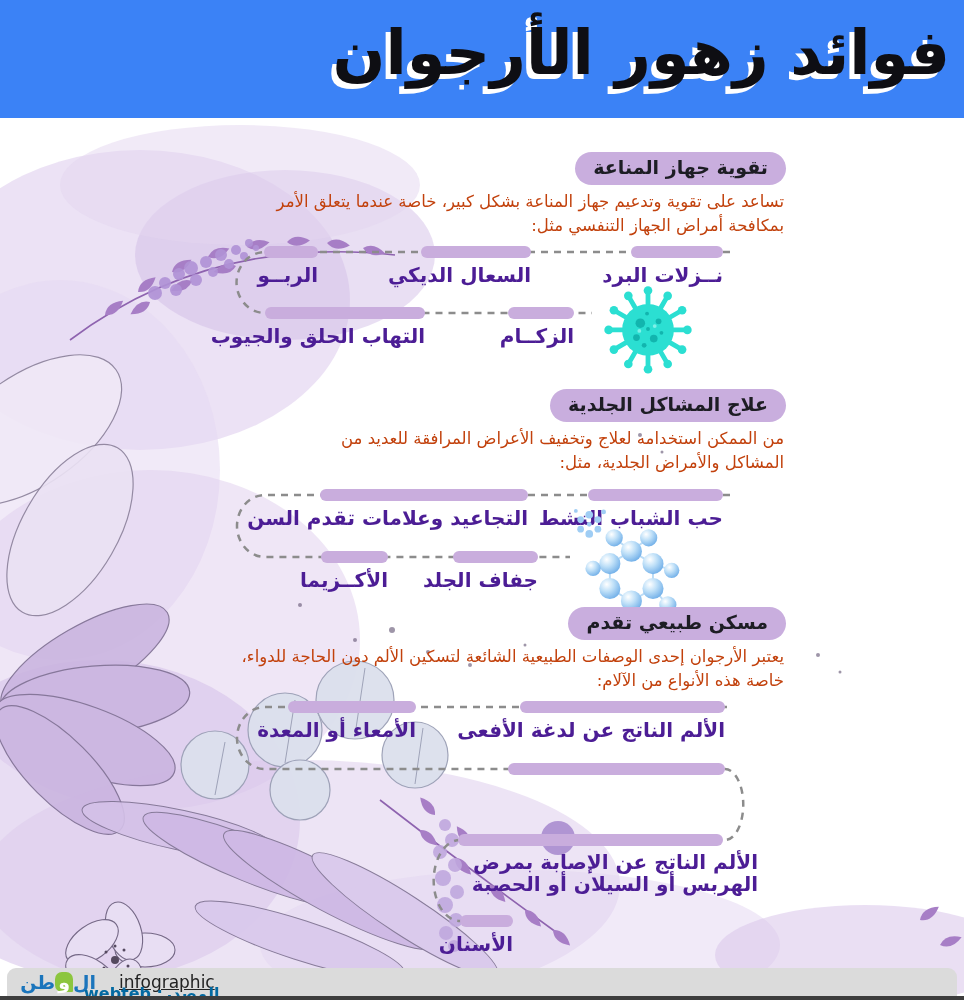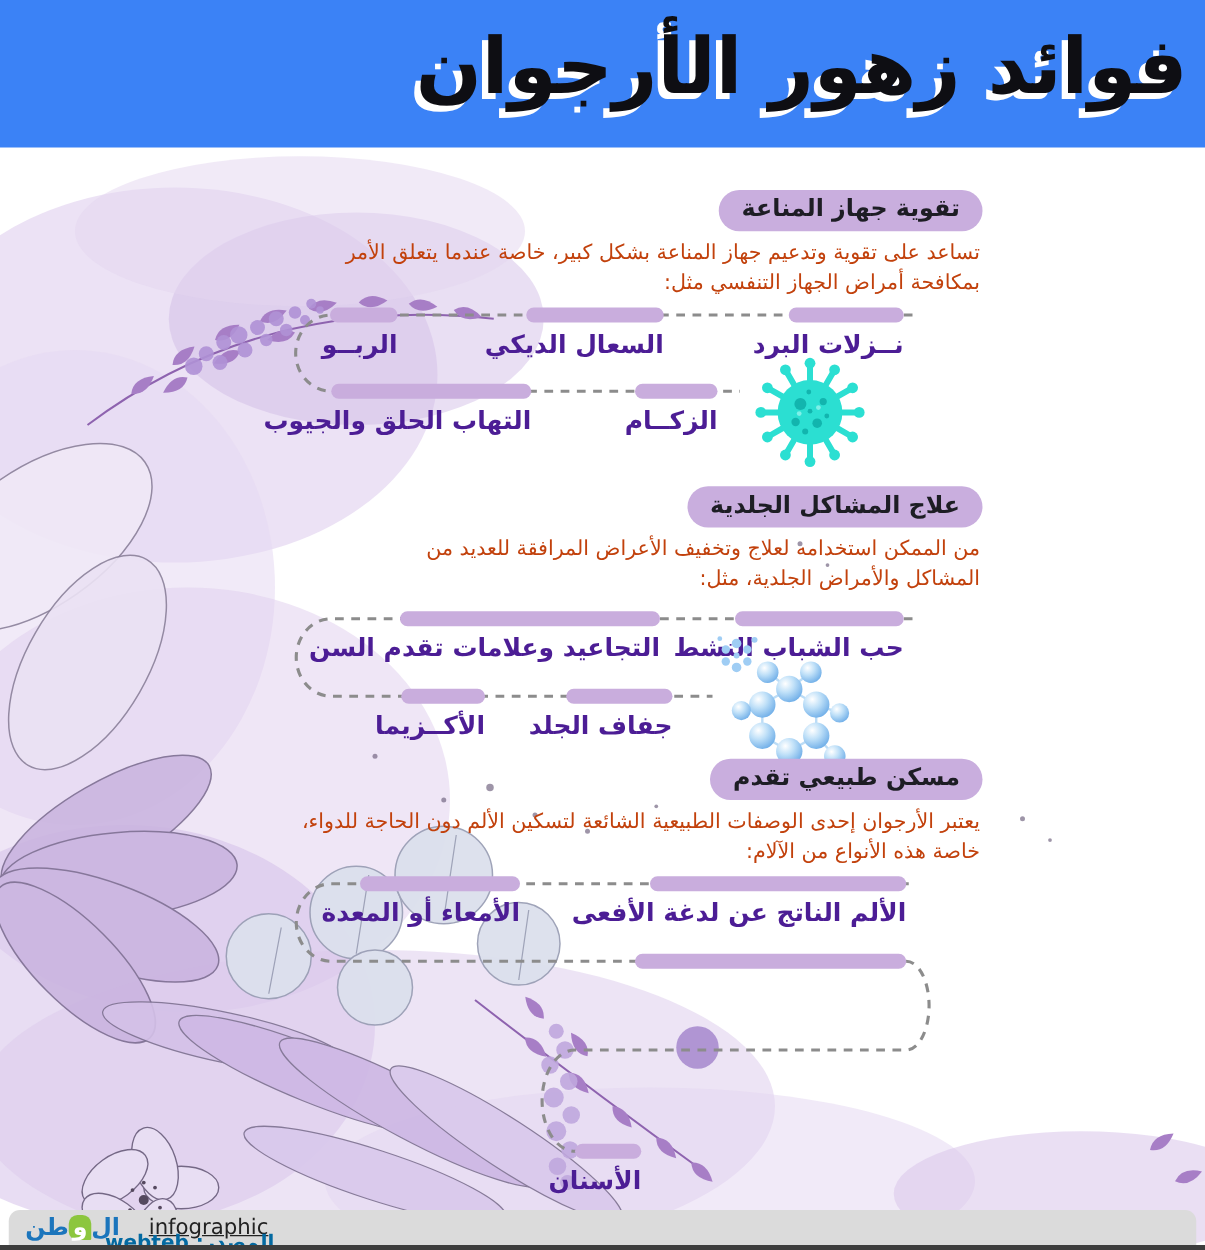--- a/index.html
+++ b/index.html
@@ -374,20 +374,24 @@
       <div class="bar" style="width:205px;"></div>
       <div class="lbl">الألم الناتج عن لدغة الأفعى</div>
     </div>
     <div class="item" style="right:376px; top:98px; width:128px;">
       <div class="bar" style="width:128px;"></div>
       <div class="lbl">الأمعاء أو المعدة</div>
     </div>
     <div class="item" style="right:67px; top:160px; width:217px;">
       <div class="bar" style="width:217px;"></div>
     </div>
+    <div class="item" style="right:69px; top:231px; width:265px;">
+      <div class="bar" style="width:265px;"></div>
+      <div class="lbl wrap">الألم الناتج عن الإصابة بمرض الهربس أو السيلان أو الحصبة</div>
+    </div>
     <div class="item" style="right:279px; top:312px; width:53px;">
       <div class="bar" style="width:53px;"></div>
       <div class="lbl">الأسنان</div>
     </div>
   </section>
 
   <footer class="footer-bar">
     <div class="logo">
       <span>ال</span><span class="bubble">و</span><span>طن</span>
     </div>

